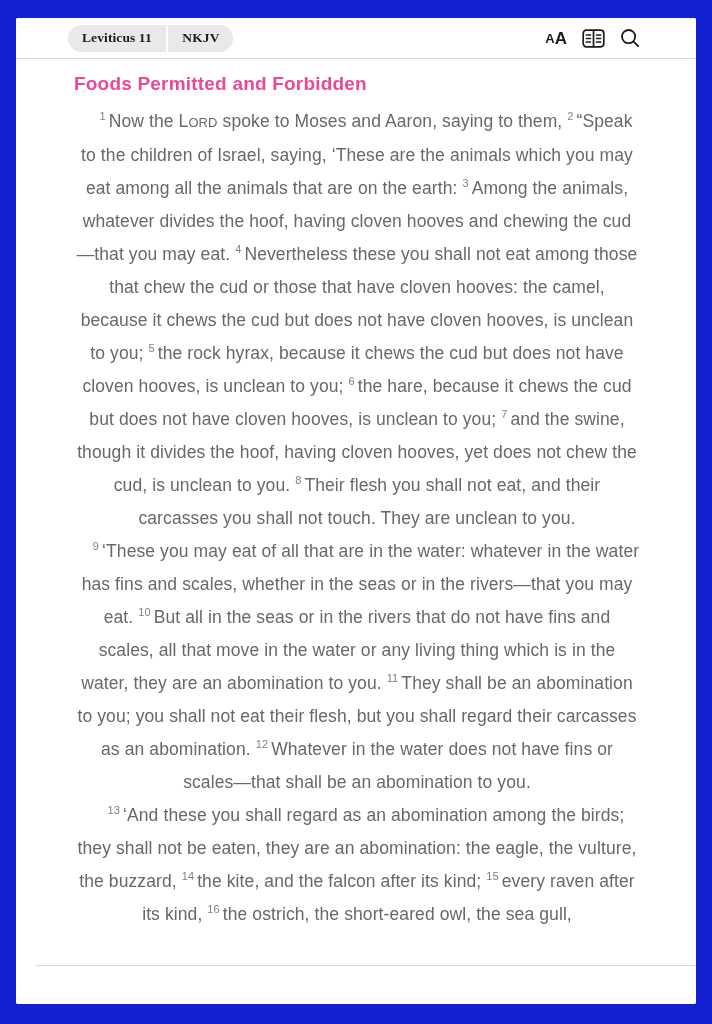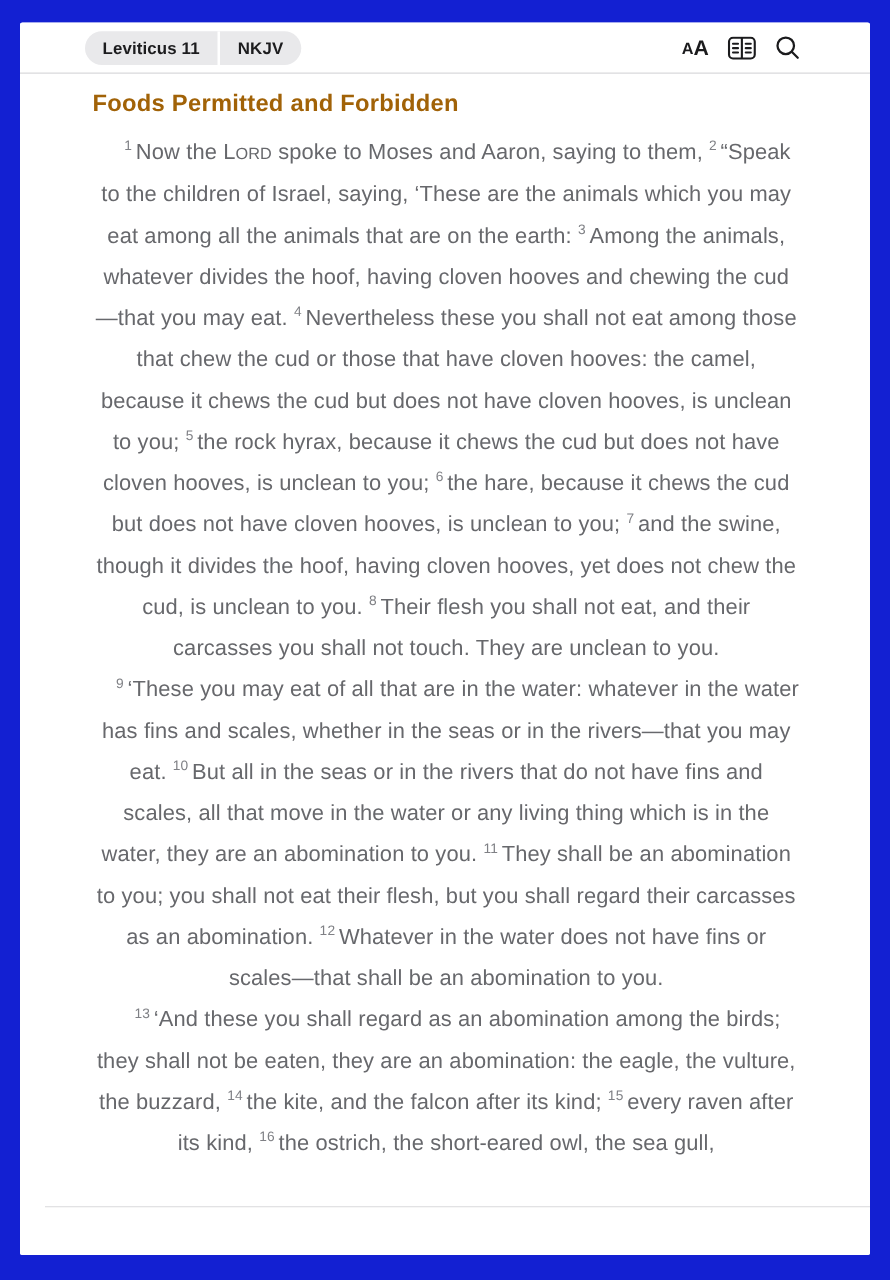--- a/index.html
+++ b/index.html
@@ -30,21 +30,21 @@
     display:flex; align-items:stretch;
     background:#e9e9eb;
     border-radius:14px;
     height:27px;
     overflow:hidden;
   }
   .pill {
     background:transparent; border:none;
     padding:0 14px;
     display:flex; align-items:center;
-    font-family:Liberation Sans, sans-serif;
+    font-family:Liberation Serif, serif;
     font-size:13.5px; font-weight:700;
     color:#1c1c1e;
     cursor:pointer;
     letter-spacing:0.1px;
   }
   .pill-divider { width:2.5px; background:#ffffff; }
   .tools {
     margin-left:auto;
     display:flex; align-items:center; gap:15px;
   }
@@ -61,21 +61,21 @@
   .content {
     height:907px;
     box-sizing:border-box;
     padding:0 56px 0 58px;
     overflow:hidden;
   }
   .heading {
     margin:14px 0 0;
     font-size:19px;
     font-weight:700;
-    color:#a16207;
+    color:#ec4899;
     letter-spacing:0.2px;
   }
   .scripture {
     margin-top:10px;
     font-size:17.5px;
     line-height:33px;
     color:#67686c;
     letter-spacing:0.1px;
   }
   .verse-para { margin:0; text-indent:18px;text-align:center; }

